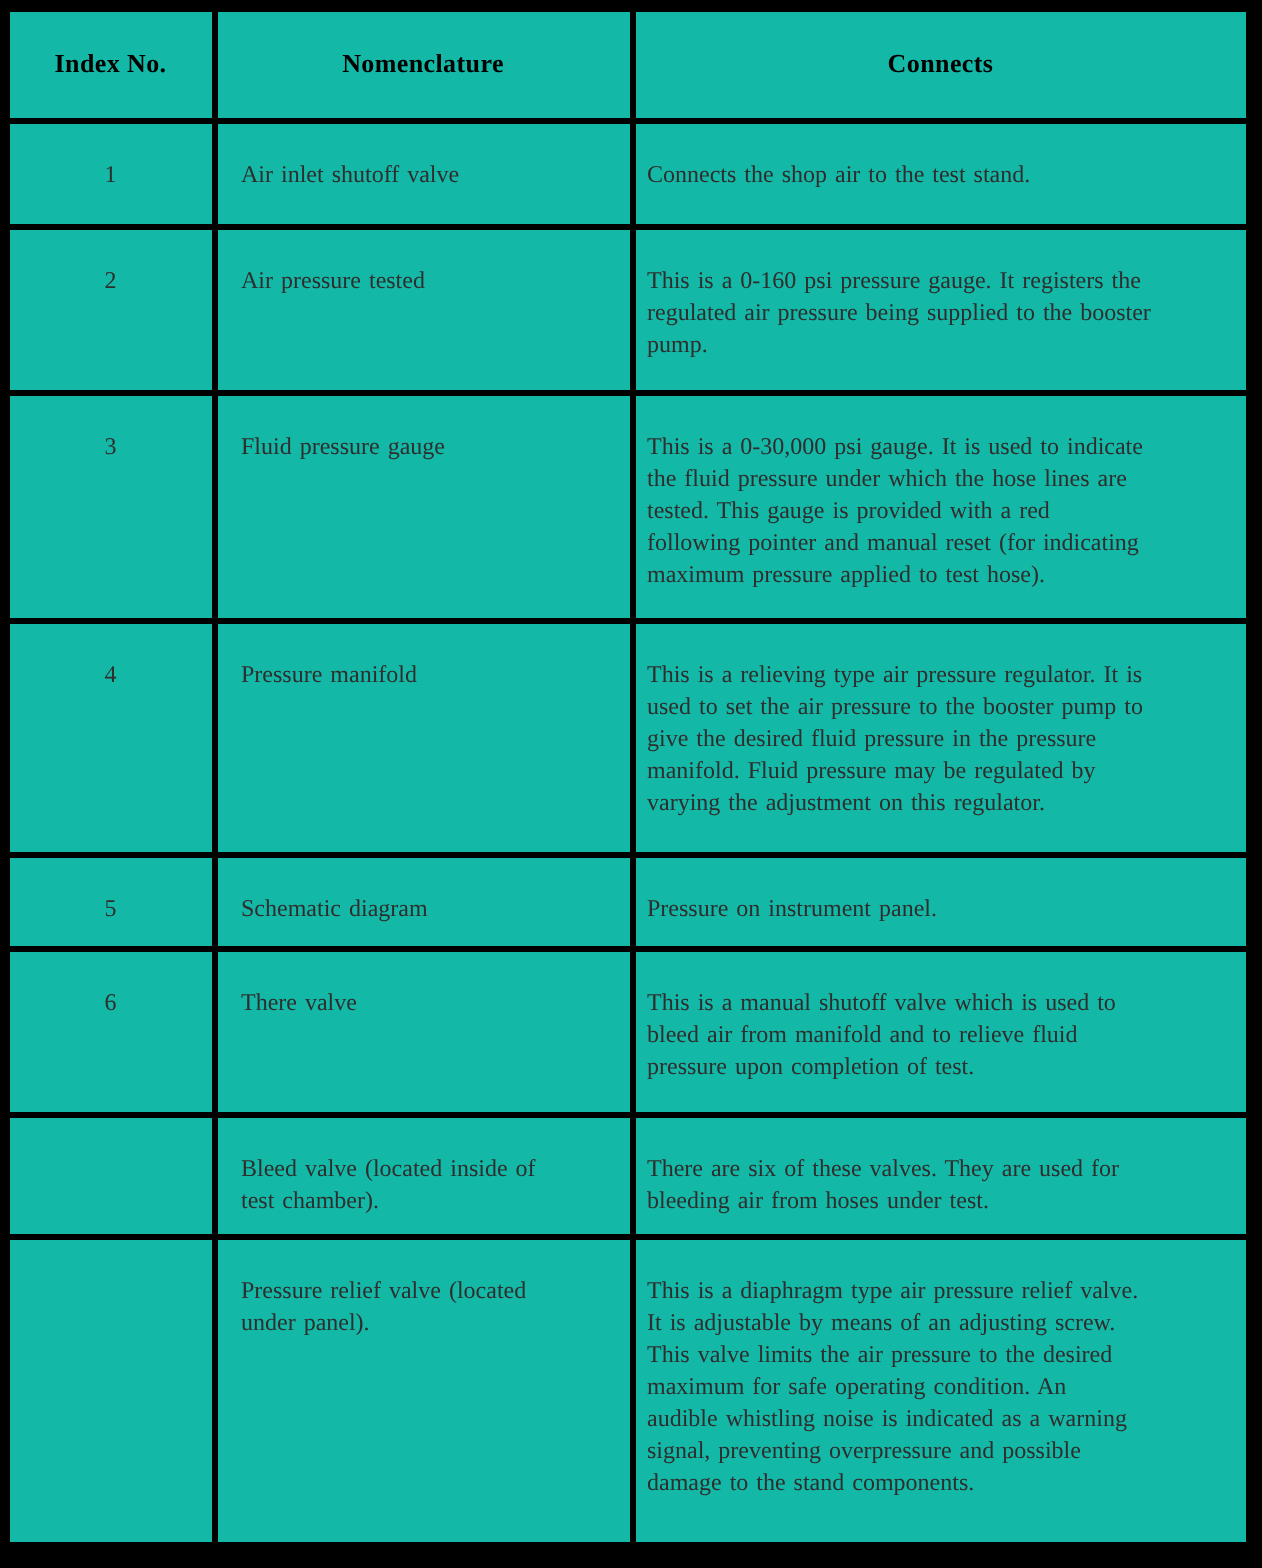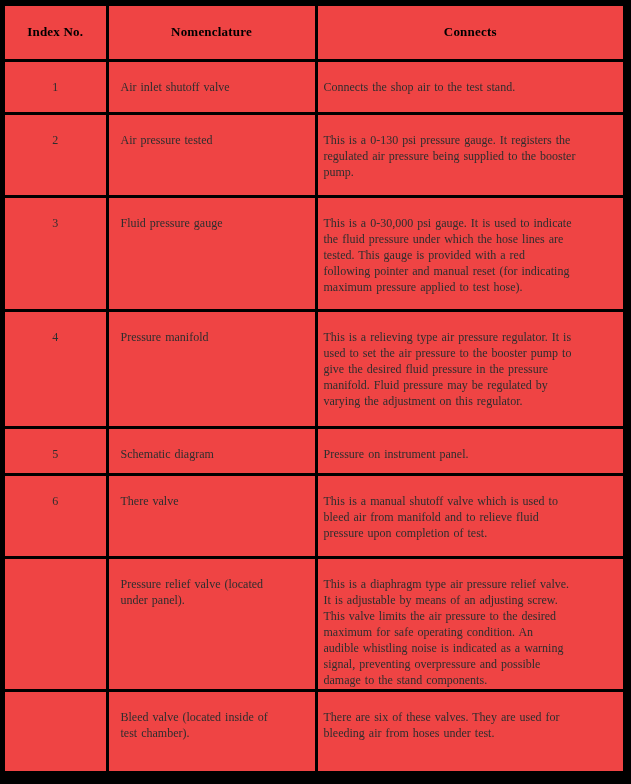--- a/index.html
+++ b/index.html
@@ -5,21 +5,21 @@
   html, body {
     margin: 0;
     padding: 0;
     background: #ffffff;
   }
   .page {
     position: relative;
     width: 631px;
     height: 784px;
     box-sizing: border-box;
-    background: #ef4444;
+    background: #14b8a6;
     border-style: solid;
     border-color: #000000;
     
     border-width: 6px 8px 13px 5px;
     overflow: hidden;
     font-family: "Liberation Serif", "DejaVu Serif", serif;
   }
   table.manual-table {
     border-collapse: collapse;
     table-layout: fixed;
@@ -104,21 +104,21 @@
     </thead>
     <tbody>
       <tr>
         <td class="cell-index">1</td>
         <td class="cell-nomen">Air inlet shutoff valve</td>
         <td class="cell-func">Connects the shop air to the test stand.</td>
       </tr>
       <tr>
         <td class="cell-index">2</td>
         <td class="cell-nomen">Air pressure tested</td>
-        <td class="cell-func">This is a 0-130 psi pressure gauge. It registers the
+        <td class="cell-func">This is a 0-160 psi pressure gauge. It registers the
 regulated air pressure being supplied to the booster
 pump.</td>
       </tr>
       <tr>
         <td class="cell-index">3</td>
         <td class="cell-nomen">Fluid pressure gauge</td>
         <td class="cell-func">This is a 0-30,000 psi gauge. It is used to indicate
 the fluid pressure under which the hose lines are
 tested. This gauge is provided with a red
 following pointer and manual reset (for indicating
@@ -140,32 +140,32 @@
       </tr>
       <tr>
         <td class="cell-index">6</td>
         <td class="cell-nomen">There valve</td>
         <td class="cell-func">This is a manual shutoff valve which is used to
 bleed air from manifold and to relieve fluid
 pressure upon completion of test.</td>
       </tr>
       <tr>
         <td class="cell-index"></td>
+        <td class="cell-nomen">Bleed valve (located inside of
+test chamber).</td>
+        <td class="cell-func">There are six of these valves. They are used for
+bleeding air from hoses under test.</td>
+      </tr>
+      <tr>
+        <td class="cell-index"></td>
         <td class="cell-nomen">Pressure relief valve (located
 under panel).</td>
         <td class="cell-func">This is a diaphragm type air pressure relief valve.
 It is adjustable by means of an adjusting screw.
 This valve limits the air pressure to the desired
 maximum for safe operating condition. An
 audible whistling noise is indicated as a warning
 signal, preventing overpressure and possible
 damage to the stand components.</td>
       </tr>
-      <tr>
-        <td class="cell-index"></td>
-        <td class="cell-nomen">Bleed valve (located inside of
-test chamber).</td>
-        <td class="cell-func">There are six of these valves. They are used for
-bleeding air from hoses under test.</td>
-      </tr>
     </tbody>
   </table>
 </div>
 
 </body></html>

